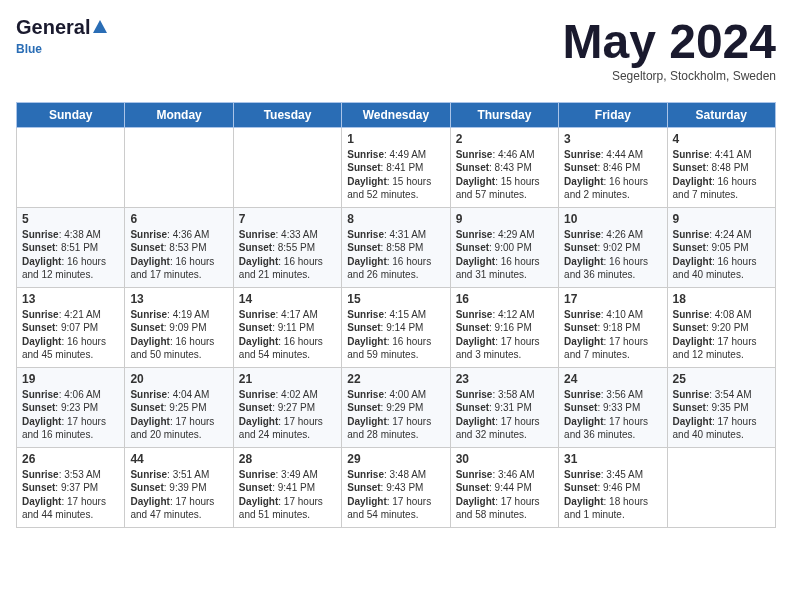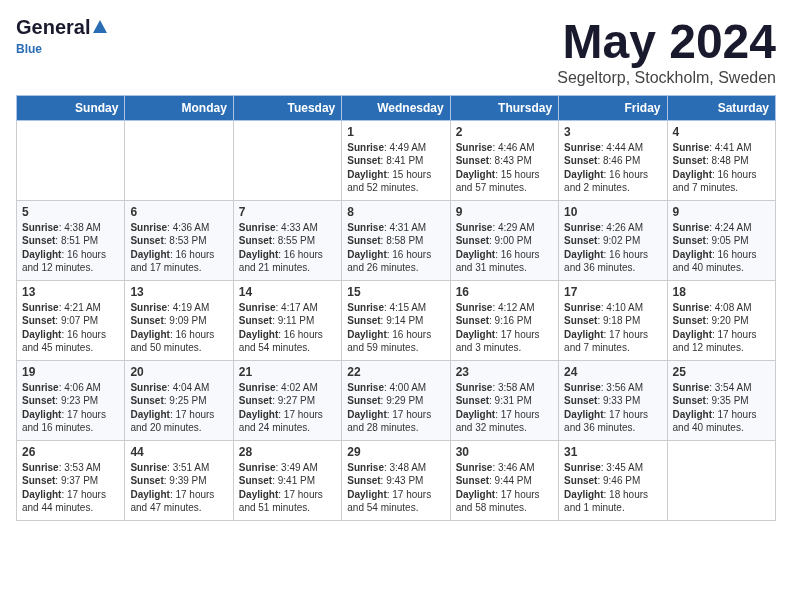--- a/index.html
+++ b/index.html
@@ -7,55 +7,55 @@
       font-family: Arial, sans-serif;
       background: #fff;
       width: 792px;
       min-height: 612px;
       padding: 16px;
     }
     .header {
       display: flex;
       justify-content: space-between;
       align-items: flex-start;
-      margin-bottom: 8px;
+      margin-bottom: 19px;
     }
     .logo {
       display: flex;
       flex-direction: column;
       align-items: flex-start;
     }
     .logo-line {
       display: flex;
       align-items: center;
     }
     .title-block {
       text-align: right;
     }
     .month-title {
       font-size: 48px;
       font-weight: bold;
       color: #1a1a2e;
       line-height: 1.1;
     }
     .location-title {
-      font-size: 16px;
+      font-size: 12px;
       color: #444;
     }
     table {
       width: 100%;
       border-collapse: collapse;
       table-layout: fixed;
     }
     th {
       background-color: #2a6db5;
       color: #fff;
       font-size: 12px;
       font-weight: bold;
-      text-align: right;
+      text-align: center;
       padding: 5px 6px;
       border: 1px solid #aac4e8;
     }
     td {
       vertical-align: top;
       border: 1px solid #ccc;
       padding: 4px 5px;
       font-size: 10px;
       color: #333;
       height: 80px;

